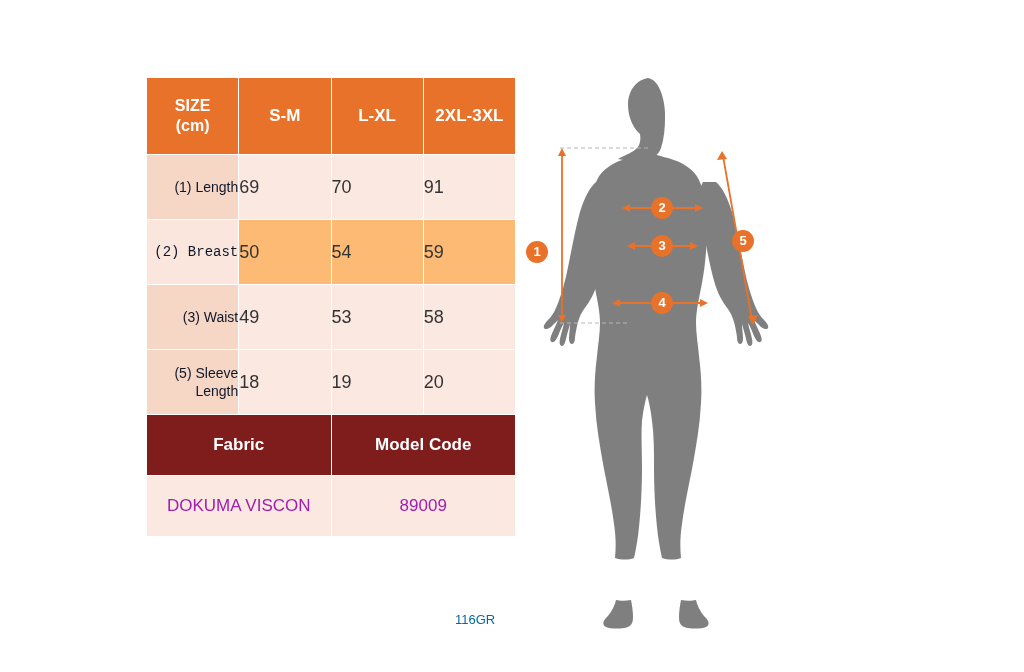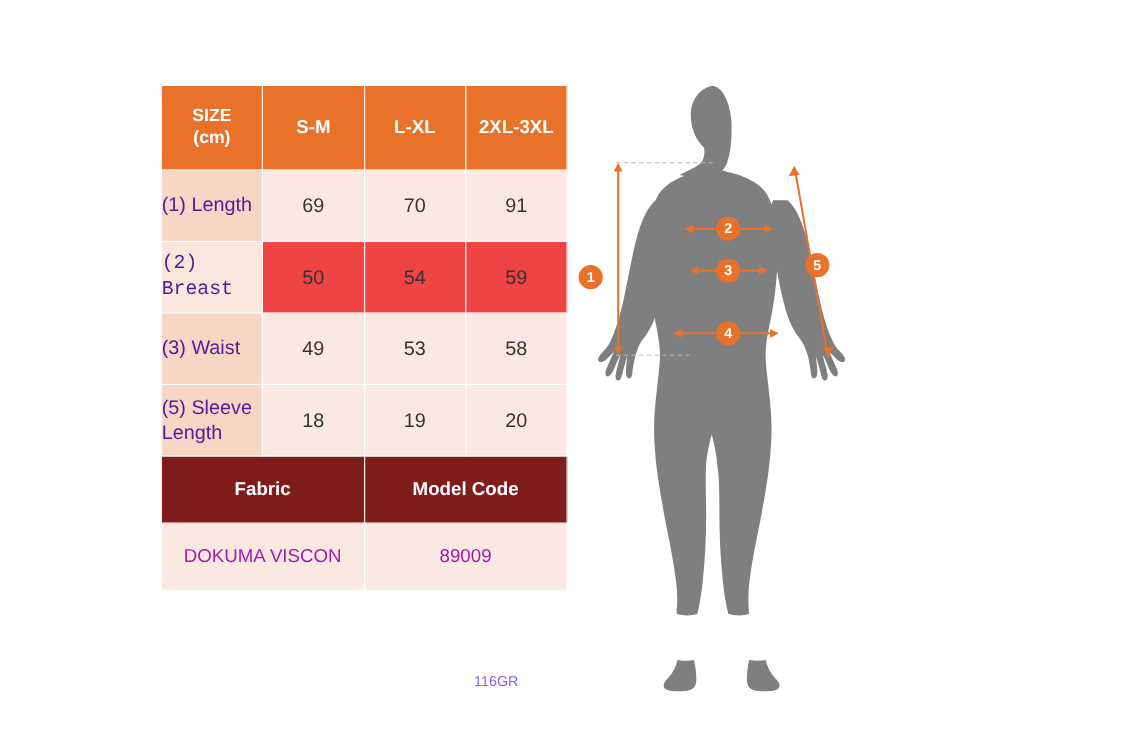--- a/index.html
+++ b/index.html
@@ -47,41 +47,40 @@
     height: 76px;
     vertical-align: middle;
     line-height: 1.25;
   }
   .hdr-cell.first {
     font-size: 16px;
   }
 
   .row-label {
     background: #f6d7c6;
-    color: #4c1d95;
-    font-size: 18px;
-    text-align: left;
+    color: #0f172a;
+    font-size: 14px;
+    text-align: right;
     vertical-align: middle;
     height: 64px;
     line-height: 1.3;
   }
   .row-label.alt {
     background: #fae6dc;
     font-family: Liberation Mono, monospace;
   }
   .val-cell {
     background: #fbe9e1;
     color: #333333;
     font-size: 18px;
-    text-align: center;
     vertical-align: middle;
     height: 64px;
   }
   .val-cell.alt {
-    background: #ef4444;
+    background: #fdba74;
   }
 
   .footer-hdr {
     background: #7f1d1d;
     color: #ffffff;
     font-weight: bold;
     font-size: 17px;
     text-align: center;
     vertical-align: middle;
     height: 60px;
@@ -90,24 +89,24 @@
     background: #fbe9e1;
     color: #a21caf;
     font-size: 17px;
     text-align: center;
     vertical-align: middle;
     height: 60px;
   }
 
   #weight-note {
     position: absolute;
-    left: 431px;
+    left: 455px;
     top: 612px;
     font-size: 13px;
-    color: #8b5cf6;
+    color: #0369a1;
   }
 
   
   #figure-zone {
     position: absolute;
     left: 520px;
     top: 20px;
     width: 340px;
     height: 630px;
   }

